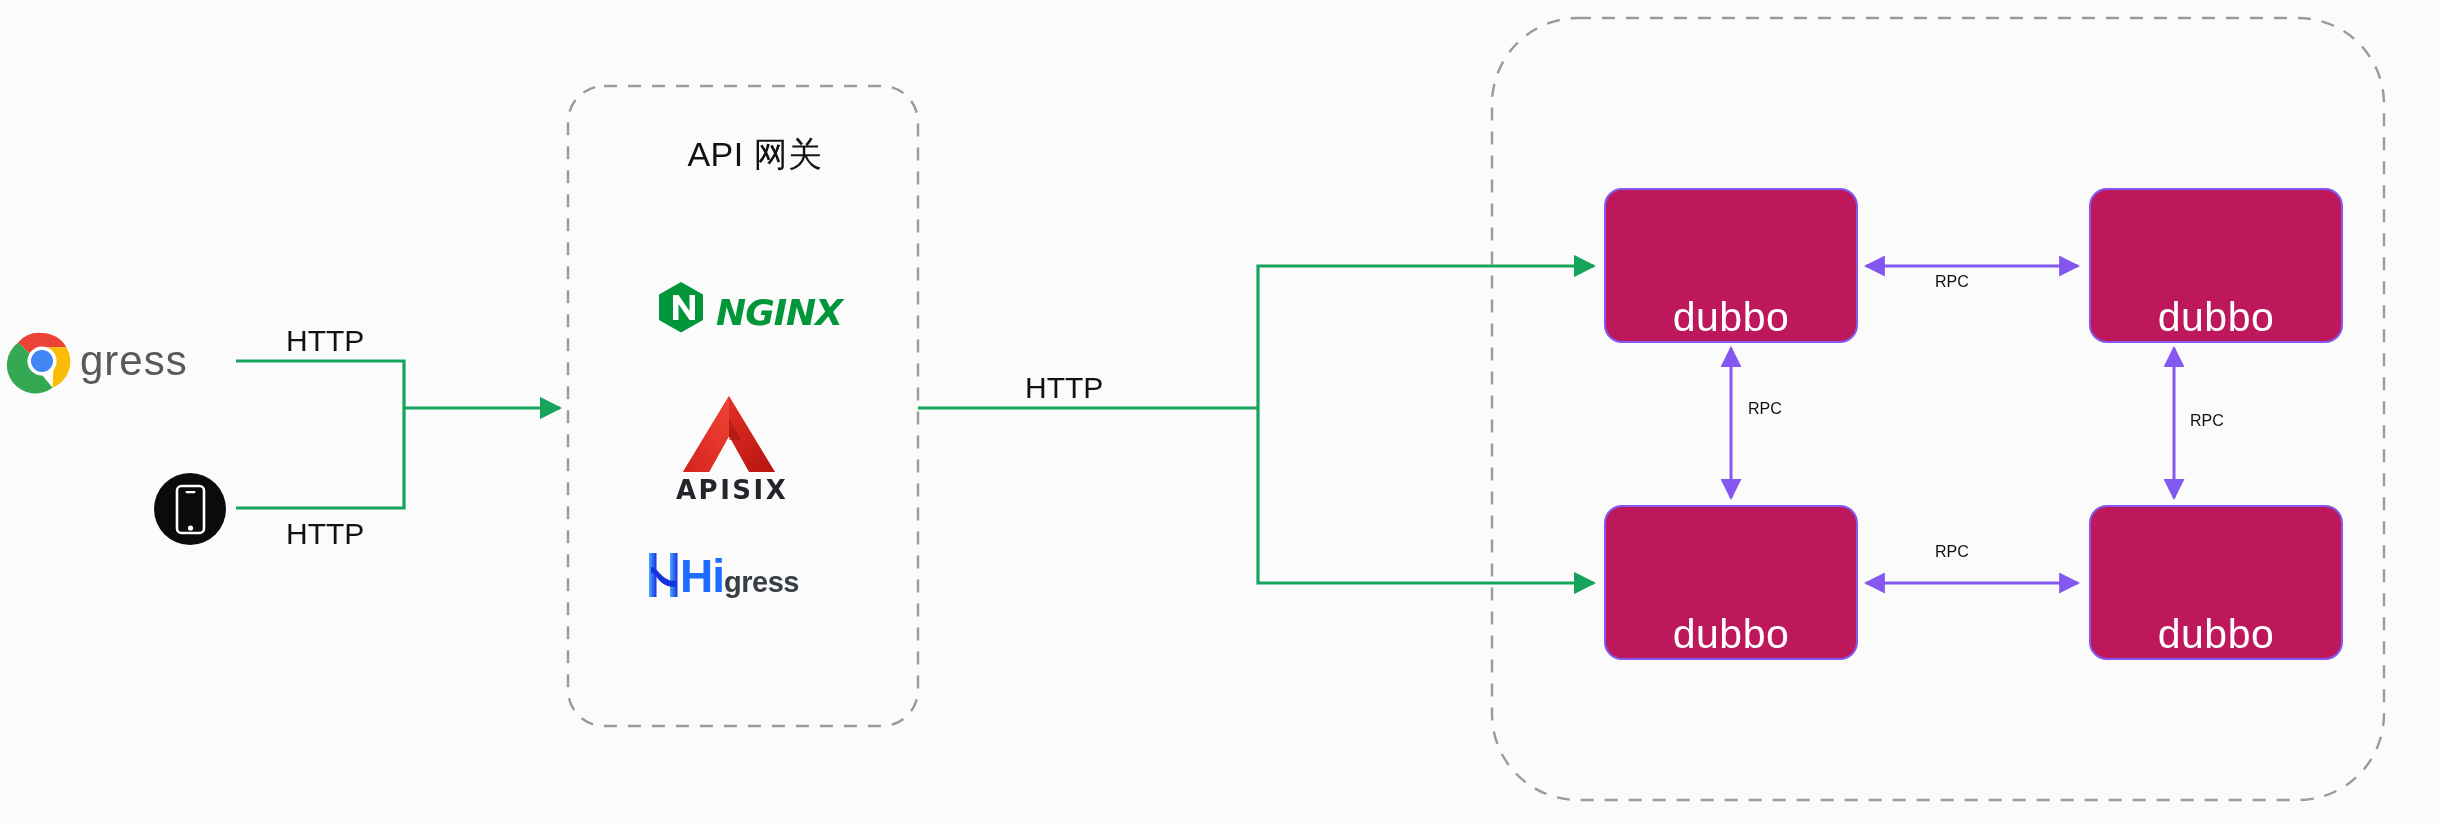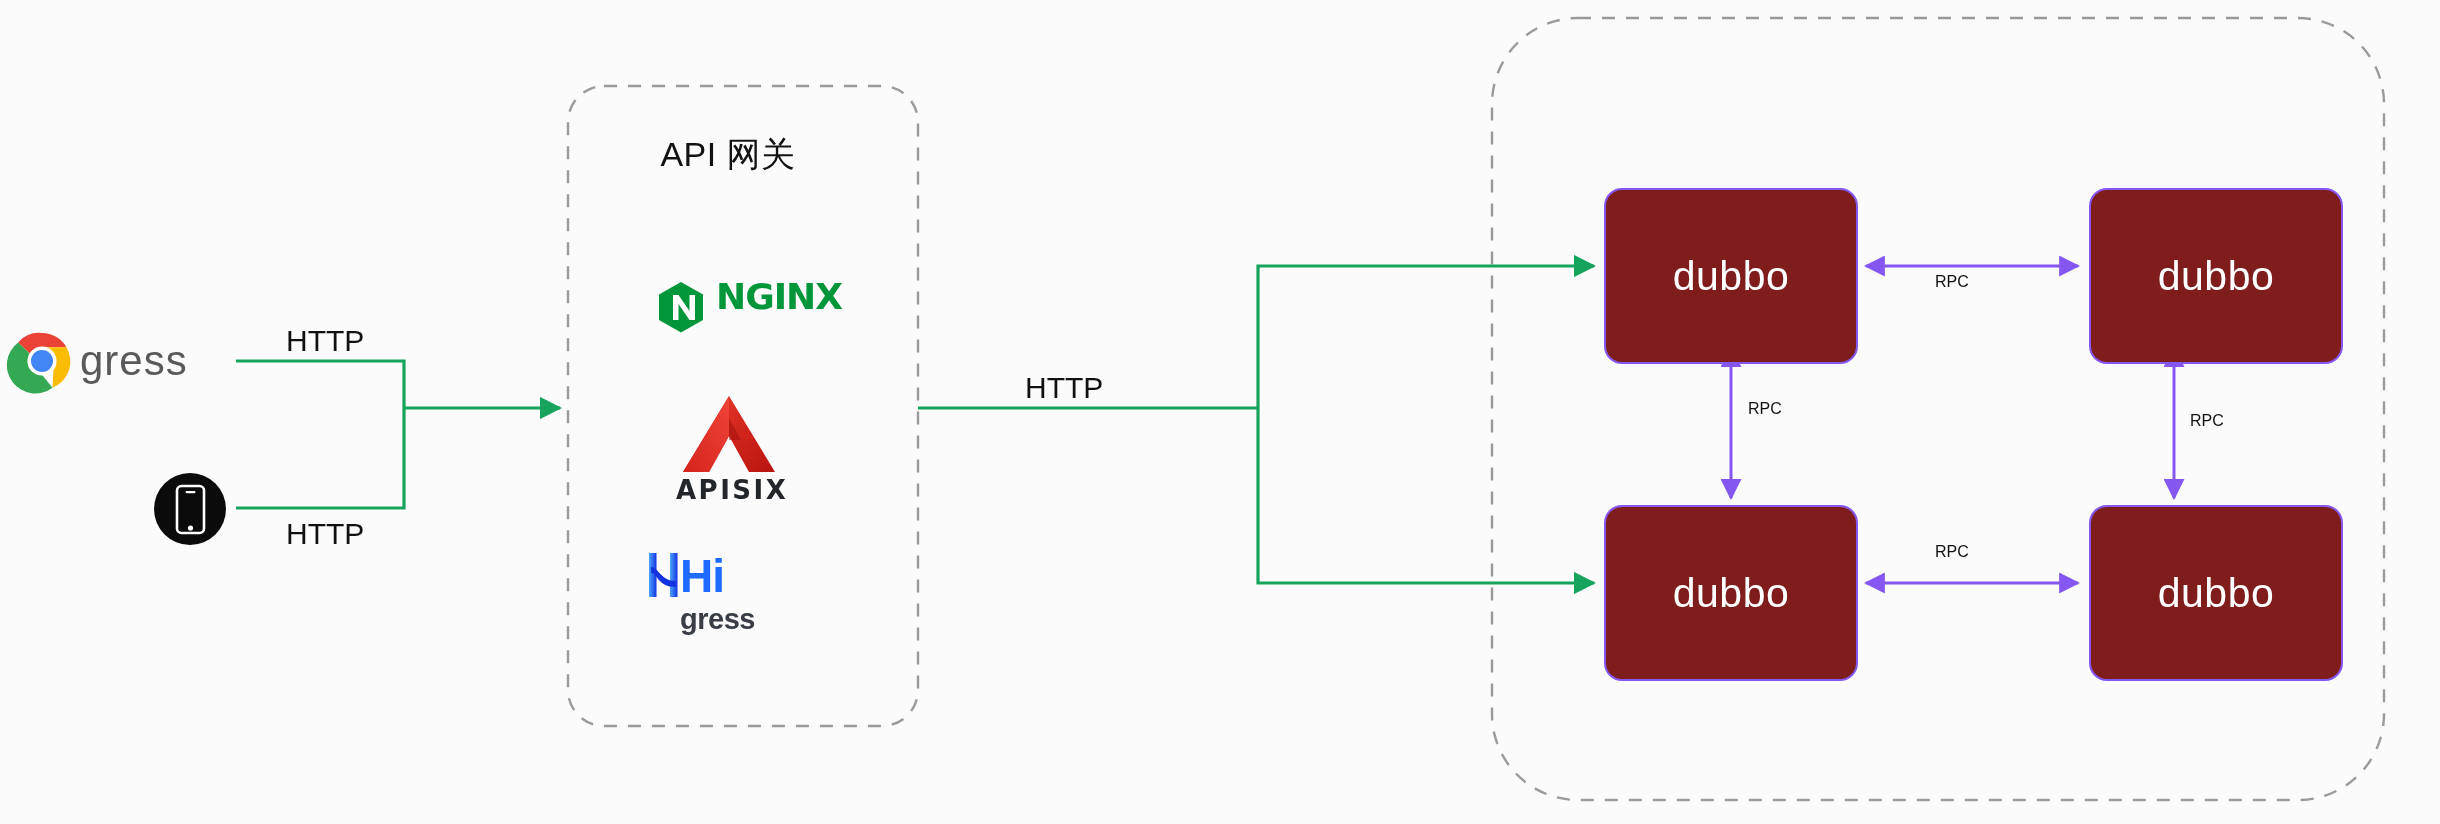--- a/index.html
+++ b/index.html
@@ -46,26 +46,26 @@
     font-size: 41px;
     color: #ffffff;
     white-space: nowrap;
     letter-spacing: 0.5px;
   }
 
   
   .dubbo-node {
     position: absolute;
     width: 254px;
-    height: 176px;
-    background: #7f1d1d;
+    height: 155px;
+    background: #be185d;
     border: 2.5px solid #8457f0;
     border-radius: 18px;
     display: flex;
-    align-items: center;
+    align-items: flex-end;
     justify-content: center;
     box-sizing: border-box;
   }
 
   
   .chrome-word {
     font-size: 42px;
     color: #58595b;
     letter-spacing: 1px;
     white-space: nowrap;
@@ -198,27 +198,27 @@
     </g>
   </svg>
 
   <div class="abs chrome-word" style="left:80px; top:337px;">gress</div>
 
   <div class="abs edge-label" style="left:286px; top:324px;">HTTP</div>
   <div class="abs edge-label" style="left:286px; top:517px;">HTTP</div>
 
   <div class="abs edge-label" style="left:1025px; top:371px;">HTTP</div>
 
-  <div class="abs group-title" style="left:553px; top:132px; width:350px;">API 网关</div>
-
-  <div class="abs nginx-word" style="left:716px; top:276px;">NGINX</div>
+  <div class="abs group-title" style="left:580px; top:132px; width:350px;">API 网关</div>
+
+  <div class="abs nginx-word" style="left:716px; top:292px;font-style:italic;">NGINX</div>
 
   <div class="abs apisix-word" style="left:676px; top:474px; width:106px; text-align:right;">APISIX</div>
 
-  <div class="abs higress-row" style="left:680px; top:549px;flex-direction:column;">
+  <div class="abs higress-row" style="left:680px; top:549px;">
     <span class="higress-hi">Hi</span>
     <span class="higress-rest">gress</span>
   </div>
 
 
   <div class="dubbo-node" style="left:1604px; top:188px;">
     <span class="dubbo-text">dubbo</span>
   </div>
 
   <div class="dubbo-node" style="left:2089px; top:188px;">

